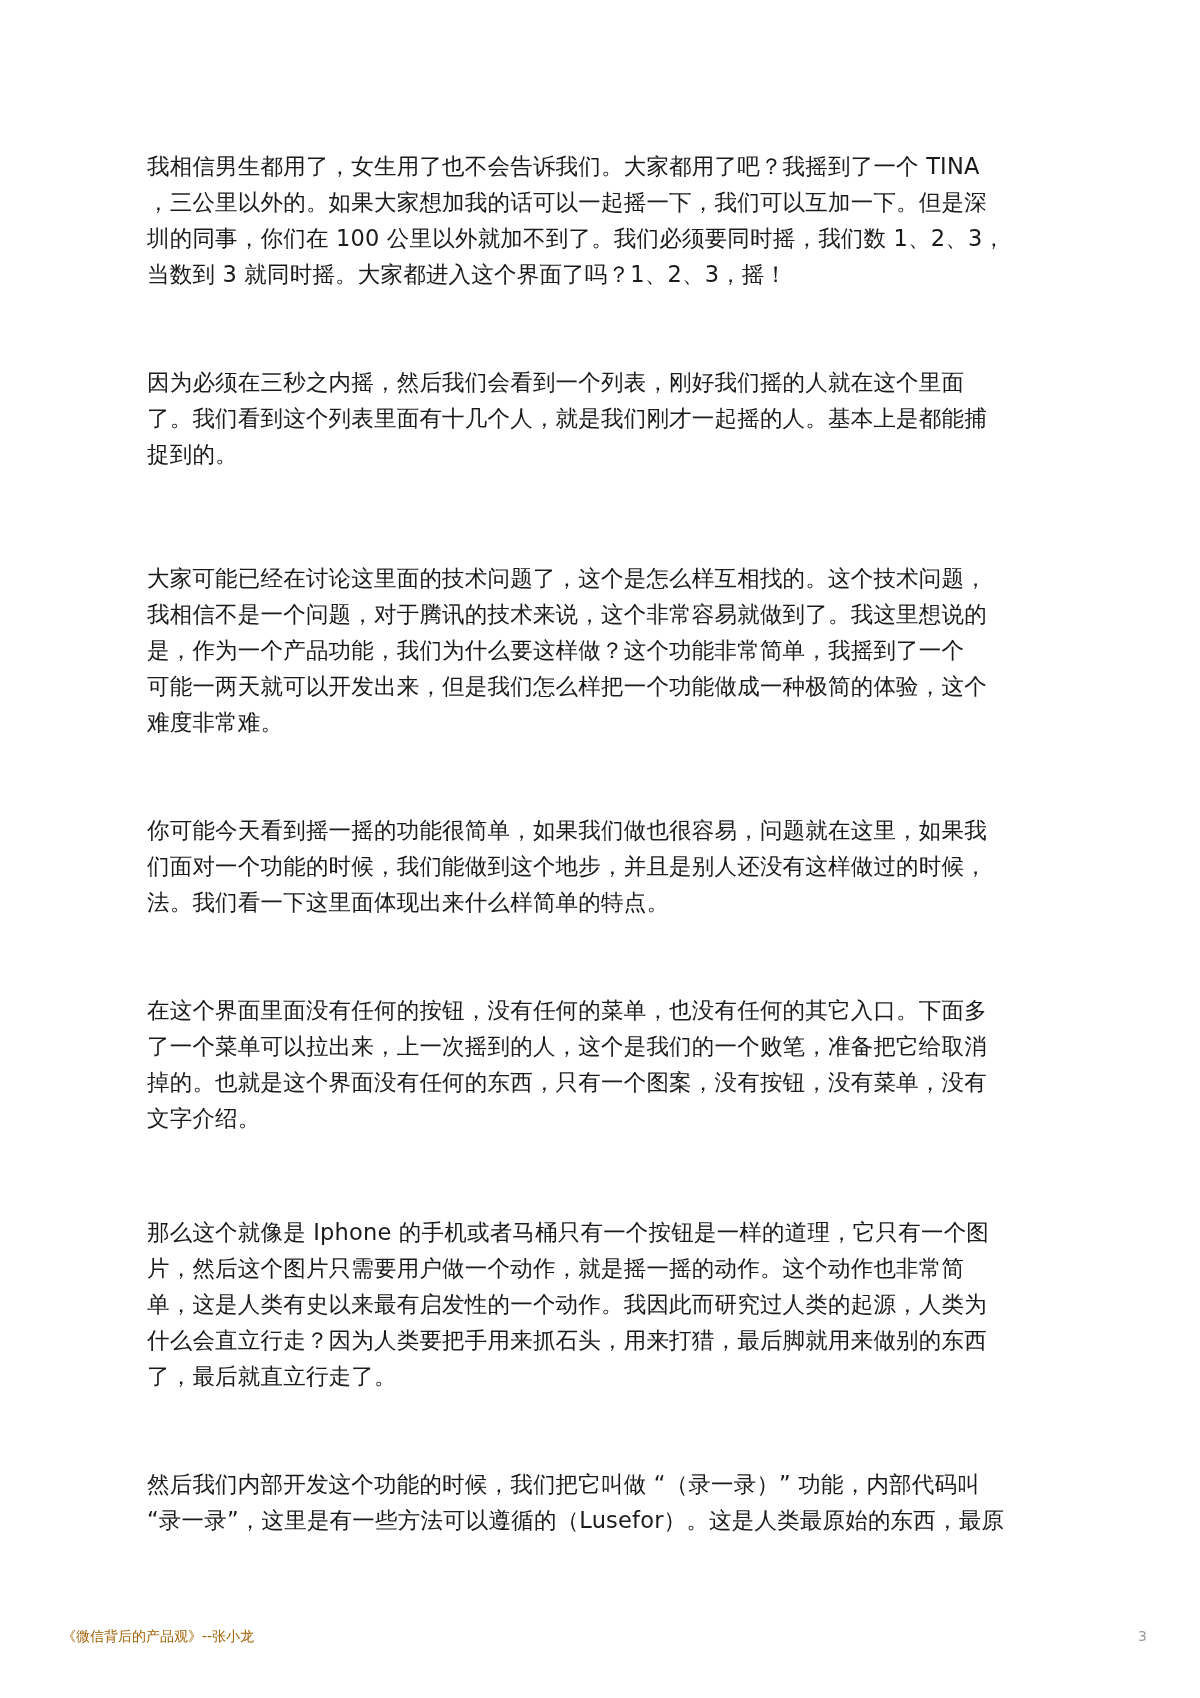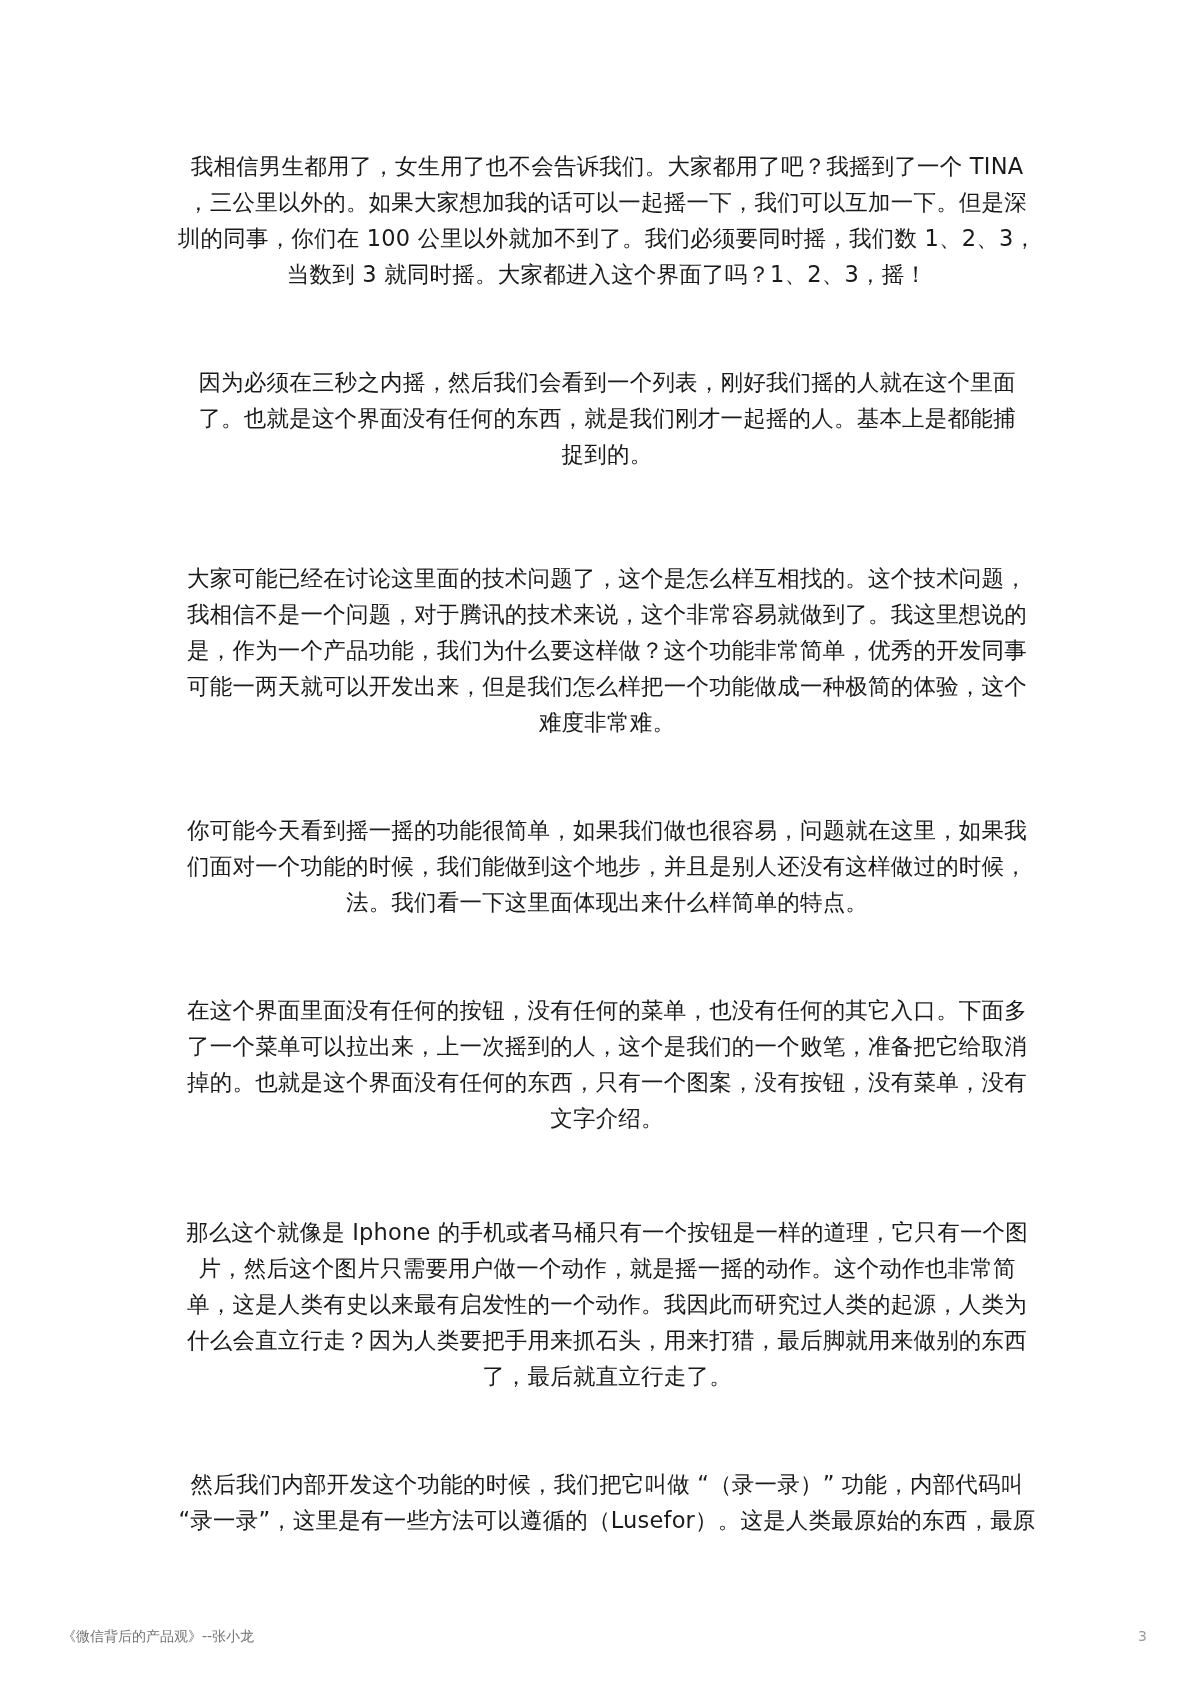--- a/index.html
+++ b/index.html
@@ -18,39 +18,38 @@
     .page {
       position: absolute;
       left: 0; top: 0;
       width: 1200px; height: 1698px;
     }
     .content {
       position: absolute;
       left: 147px;
       top: 148px;
       width: 920px;
-      text-align: center;
     }
     .para {
       margin: 0 0 78px 0;
     }
     .line {
       display: block;
       font-size: 22.5px;
       line-height: 36px;
       height: 36px;
       white-space: nowrap;
       letter-spacing: 0.2px;
     }
     .footer-title {
       position: absolute;
       left: 62px;
       top: 1628px;
       font-size: 14px;
-      color: #737373;
+      color: #a16207;
       white-space: nowrap;
     }
     .page-number {
       position: absolute;
       left: 1138px;
       top: 1628px;
       font-size: 14px;
       color: #9a9a9a;
     }
   </style>
@@ -62,28 +61,28 @@
 
     <div class="para" style="margin-bottom:72px">
       <span class="line">我相信男生都用了，女生用了也不会告诉我们。大家都用了吧？我摇到了一个 TINA</span>
       <span class="line">，三公里以外的。如果大家想加我的话可以一起摇一下，我们可以互加一下。但是深</span>
       <span class="line">圳的同事，你们在 100 公里以外就加不到了。我们必须要同时摇，我们数 1、2、3，</span>
       <span class="line">当数到 3 就同时摇。大家都进入这个界面了吗？1、2、3，摇！</span>
     </div>
 
     <div class="para" style="margin-bottom:88px">
       <span class="line">因为必须在三秒之内摇，然后我们会看到一个列表，刚好我们摇的人就在这个里面</span>
-      <span class="line">了。也就是这个界面没有任何的东西，就是我们刚才一起摇的人。基本上是都能捕</span>
+      <span class="line">了。我们看到这个列表里面有十几个人，就是我们刚才一起摇的人。基本上是都能捕</span>
       <span class="line">捉到的。</span>
     </div>
 
     <div class="para" style="margin-bottom:72px">
       <span class="line">大家可能已经在讨论这里面的技术问题了，这个是怎么样互相找的。这个技术问题，</span>
       <span class="line">我相信不是一个问题，对于腾讯的技术来说，这个非常容易就做到了。我这里想说的</span>
-      <span class="line">是，作为一个产品功能，我们为什么要这样做？这个功能非常简单，优秀的开发同事</span>
+      <span class="line">是，作为一个产品功能，我们为什么要这样做？这个功能非常简单，我摇到了一个</span>
       <span class="line">可能一两天就可以开发出来，但是我们怎么样把一个功能做成一种极简的体验，这个</span>
       <span class="line">难度非常难。</span>
     </div>
 
     <div class="para" style="margin-bottom:72px">
       <span class="line">你可能今天看到摇一摇的功能很简单，如果我们做也很容易，问题就在这里，如果我</span>
       <span class="line">们面对一个功能的时候，我们能做到这个地步，并且是别人还没有这样做过的时候，</span>
       <span class="line">法。我们看一下这里面体现出来什么样简单的特点。</span>
     </div>
 

